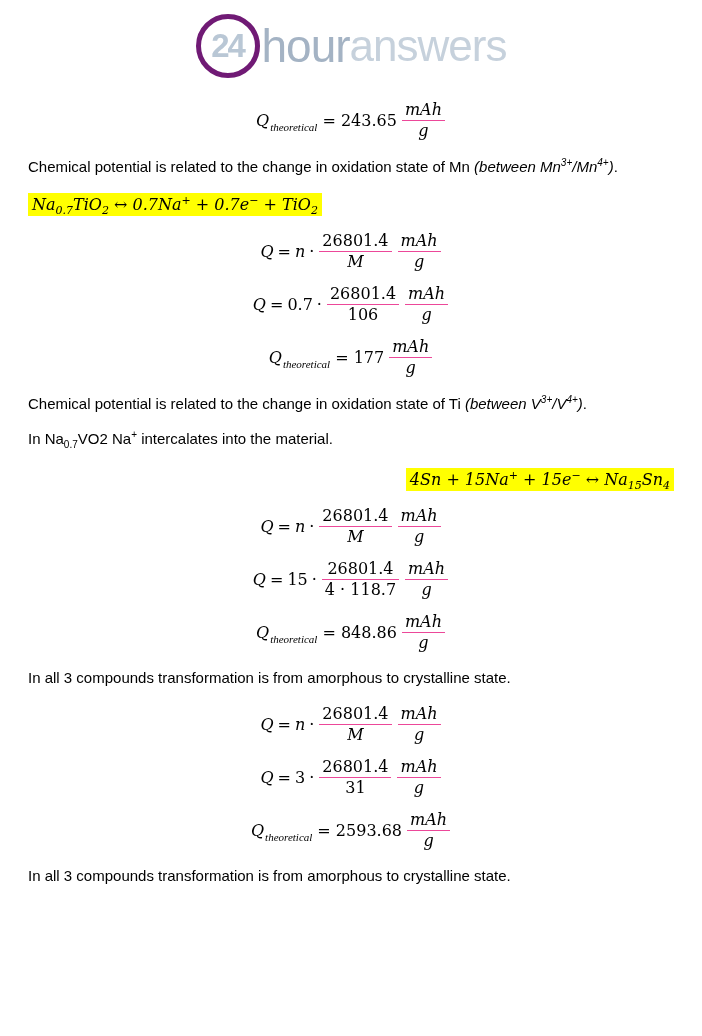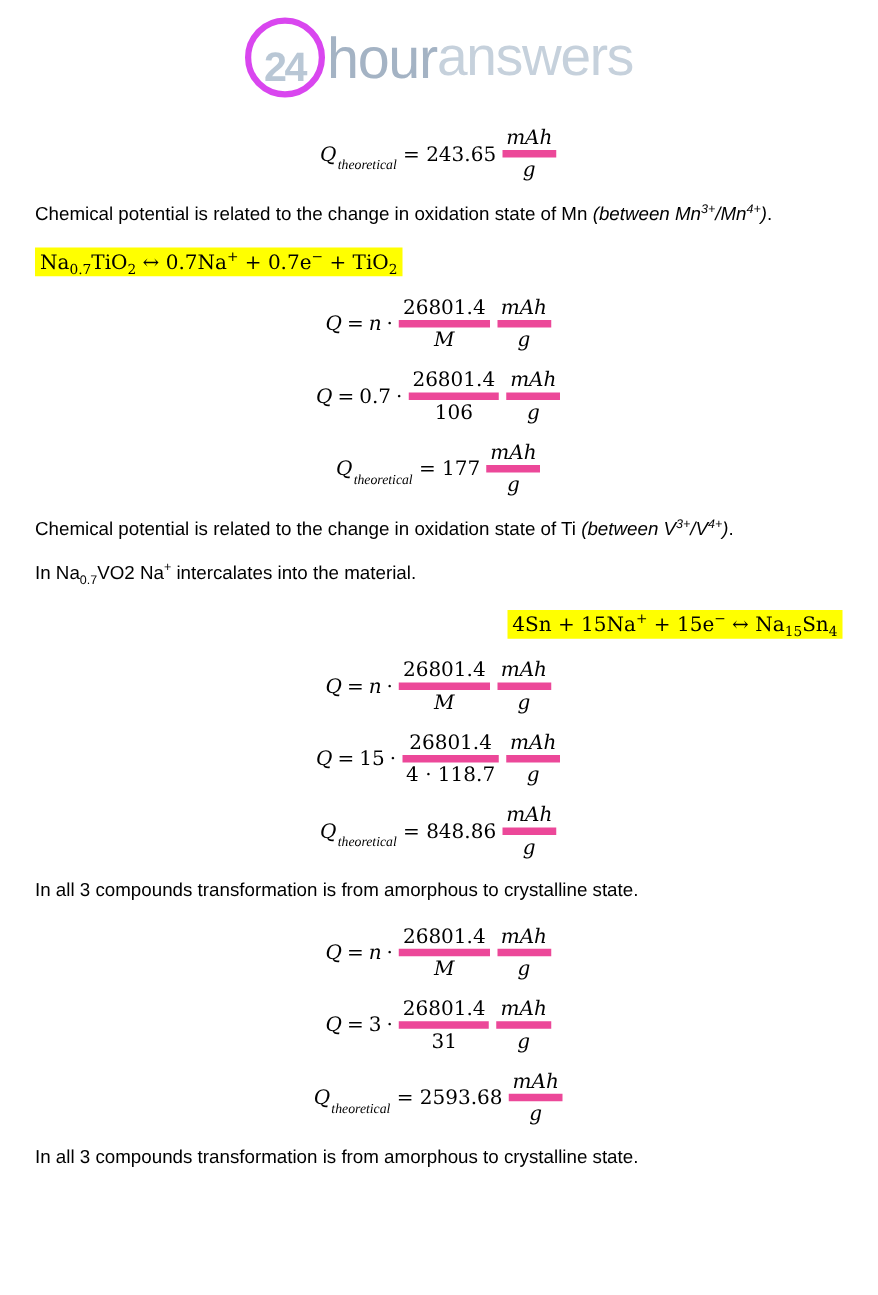--- a/index.html
+++ b/index.html
@@ -2,44 +2,44 @@
 <html><head>
 <meta charset="utf-8">
 <style>
   * { margin:0; padding:0; box-sizing:border-box; }
   html,body { background:#fff; }
   body { width:702px; font-family:"Liberation Sans",sans-serif; color:#000; }
   .page { width:702px; min-height:1036px; background:#fff; padding:10px 28px 40px 28px; }
 
   
   .logo { display:flex; align-items:center; justify-content:center; padding:4px 0 10px 0; }
-  .logo-circle { width:64px; height:64px; border:5px solid #d946ef; border-radius:50%;
-                 display:flex; align-items:flex-end; justify-content:center;
+  .logo-circle { width:64px; height:64px; border:5px solid #701a75; border-radius:50%;
+                 display:flex; align-items:center; justify-content:center;
                  font-size:33px; color:#b9c7d5; font-weight:bold; letter-spacing:-2px; flex:none; }
   .logo-hour { font-size:46px; color:#a4b3c4; letter-spacing:-1px; margin-left:2px; line-height:1; }
   .logo-answers { font-size:44px; color:#c6d1dc; letter-spacing:-1px; line-height:1; }
 
   
   p.body { font-size:15px; line-height:1.25; margin:16px 0; }
   p.body sup, p.body sub { font-size:10px; }
   .mi { font-family:Liberation Sans, sans-serif; font-style:italic; }
 
   
   .eq { text-align:center; font-family:"DejaVu Serif",serif; font-size:16px; margin:12px 0;
         display:flex; align-items:center; justify-content:center; }
   .eq > * { margin:0 2px; }
   .eq .var { font-style:italic; }
   .eq sub.theo { font-style:italic; font-size:11px; align-self:flex-end; margin-left:-1px; margin-right:3px; padding-bottom:8px;font-family:Liberation Serif, serif; }
   .frac { display:inline-block; vertical-align:middle; text-align:center; margin:0 3px; }
-  .frac .num { display:block; border-bottom:6px solid #ec4899; padding:0 3px; line-height:1.25; }
+  .frac .num { display:block; border-bottom:1px solid #ec4899; padding:0 3px; line-height:1.25; }
   .frac .den { display:block; padding:0 3px; line-height:1.25; }
   .frac.unit .num, .frac.unit .den { font-style:italic; }
 
   
-  .rxn { font-family:"DejaVu Serif",serif; font-size:16px; margin:4px 0; line-height:1.4; }
+  .rxn { font-family:"DejaVu Serif",serif; font-style:italic; font-size:16px; margin:4px 0; line-height:1.4; }
   .rxn sub, .rxn sup { font-size:11px; }
   .rxn .hl { background:#ffff00; padding:2px 4px; }
   .rxn.center { text-align:right; }
 </style>
 </head>
 <body>
 
 <div class="page">
 
   <div class="logo">

